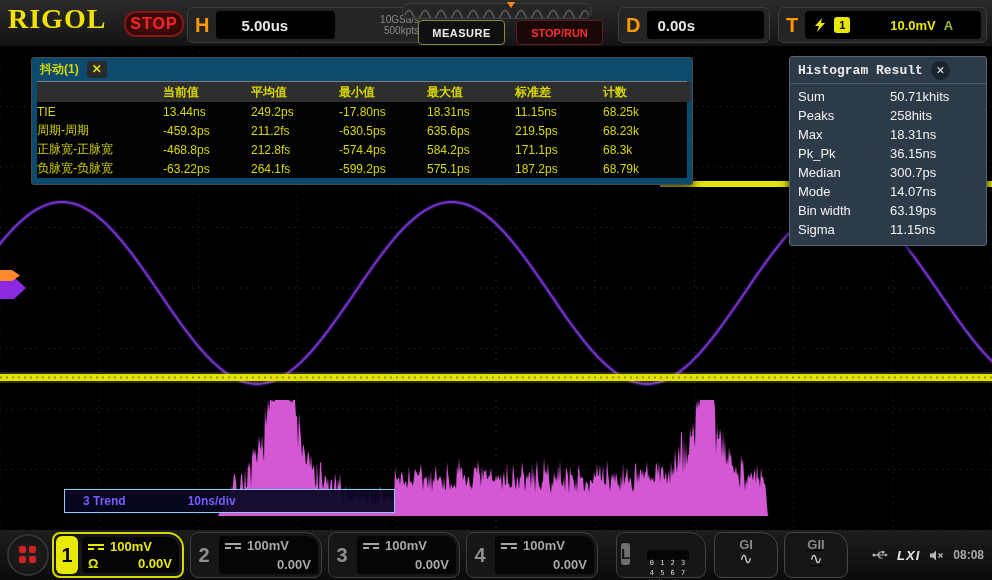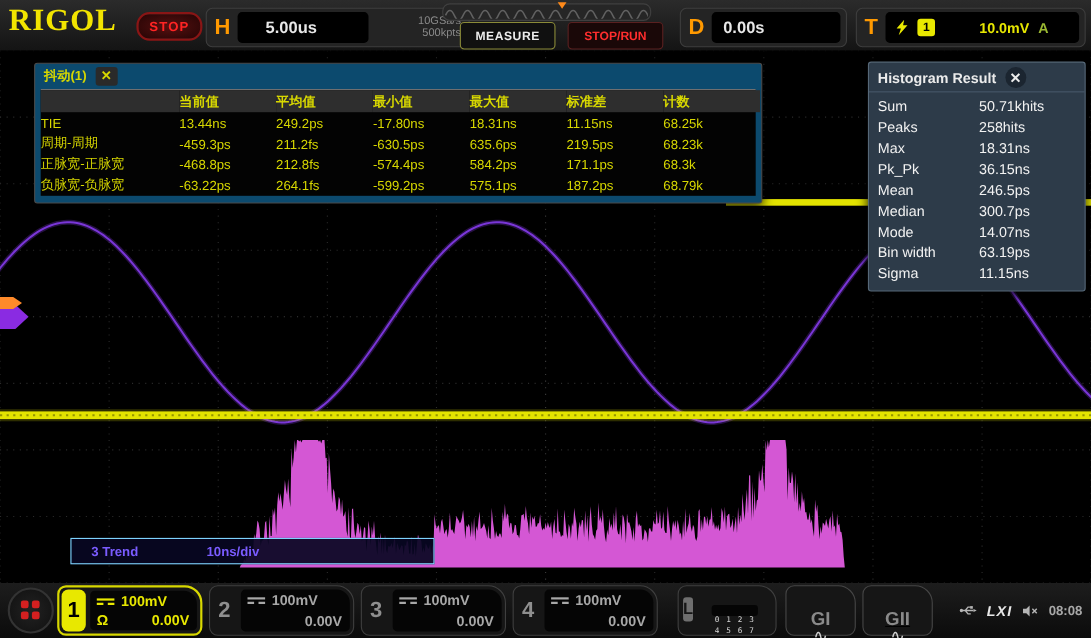--- a/index.html
+++ b/index.html
@@ -5,21 +5,21 @@
   html,body{margin:0;padding:0;background:#000;}
   .screen{position:relative;width:992px;height:580px;background:#000;overflow:hidden;
           font-family:"Liberation Sans",sans-serif;-webkit-font-smoothing:antialiased;}
   
   .topbar{position:absolute;left:0;top:0;width:992px;height:46px;
           background:linear-gradient(#2b2b2b,#141414);border-bottom:1px solid #000;z-index:30;}
   .logo{position:absolute;left:8px;top:3px;font-family:"Liberation Serif",serif;
         font-size:28px;font-weight:bold;color:#f2e400;letter-spacing:1px;}
   .stop-badge{position:absolute;left:124px;top:11px;width:56px;height:22px;border-radius:12px;
         border:2px solid #8a1515;background:radial-gradient(#571010,#250505);
-        color:#ff2424;font-size:12px;font-weight:bold;text-align:center;line-height:22px;letter-spacing:1px;}
+        color:#ff2424;font-size:16px;font-weight:bold;text-align:center;line-height:22px;letter-spacing:1px;}
   .grp{position:absolute;top:7px;height:34px;background:#242424;border:1px solid #3e3e3e;
        border-radius:6px;display:flex;align-items:center;}
   .okey{color:#ff9900;font-size:20px;font-weight:bold;padding:0 7px;}
   .lcd{background:#000;border-radius:4px;height:28px;display:flex;align-items:center;
        color:#e8e8e8;font-size:15px;font-weight:bold;padding:0 10px;}
   .srcol{display:flex;flex-direction:column;align-items:flex-end;flex:1;padding-right:7px;
          color:#8a8a8a;font-size:10px;line-height:11px;}
   .membar{position:absolute;left:402px;top:3px;width:188px;height:14px;background:#262626;
           border:1px solid #404040;border-radius:7px;}
   .tmark{position:absolute;left:104px;top:-2px;width:0;height:0;
@@ -41,21 +41,21 @@
   .jp-title>span{color:#d8d800;font-size:12px;font-weight:bold;margin-left:8px;}
   .close{margin-left:auto;margin-right:5px;width:20px;height:17px;background:#2a2a2a;border-radius:3px;
          color:#e5e5e5;font-size:12px;font-weight:bold;text-align:center;line-height:17px;cursor:pointer;}
   .jp-table{margin:0 5px 6px 5px;background:#030303;border-top:1px solid #7c7c7c;}
   .jp-table table{width:100%;border-collapse:collapse;table-layout:fixed;}
   .jp-table th{background:#2e2e2e;color:#d8d800;font-size:12px;font-weight:bold;
                height:20px;text-align:left;padding:0;}
   .jp-table td{color:#d8d800;font-size:12px;height:19px;padding:0;white-space:nowrap;}
   #hist-panel{left:789px;top:56px;width:196px;background:#2d3b49;border:1px solid #566878;}
   .hp-title{height:26px;display:flex;align-items:center;border-bottom:1px solid #46586a;}
-  .hp-title>span{color:#ececec;font-size:13px;font-weight:bold;margin-left:8px;}
+  .hp-title>span{color:#ececec;font-size:13px;font-weight:bold;margin-left:8px;font-family:Liberation Mono, monospace;}
   .hp-title .close{background:#1b2530;border-radius:50%;width:19px;height:19px;line-height:19px;}
   .hp-rows{padding:3px 0 6px 0;}
   .hrow{display:flex;height:19px;align-items:center;font-size:13px;color:#f2f2f2;}
   .hlabel{margin-left:8px;width:92px;}
   .hvalue{white-space:nowrap;}
   #trend-label{position:absolute;left:64px;top:489px;width:329px;height:22px;z-index:10;
         background:rgba(8,6,34,.92);border:1px solid #7dd3fc;display:flex;align-items:center;
         color:#7a5cff;font-size:12px;font-weight:bold;}
   #trend-label .tl-ch{margin-left:18px;}
   #trend-label .tl-scale{margin-left:62px;}
@@ -86,21 +86,21 @@
   .dc-icon i+i{margin-top:2px;border-top-style:dashed;}
   .lgroup{position:absolute;left:616px;top:2px;width:88px;height:44px;background:#161616;
           border:1px solid #3f3f3f;border-radius:8px;border-top-right-radius:16px;display:flex;cursor:pointer;}
   .l-badge{width:18px;height:22px;background:#6f6f6f;color:#161616;border-radius:3px;margin:10px 0 0 4px;
            font-size:15px;font-weight:bold;text-align:center;line-height:22px;}
   .l-digits{flex:1;background:#050505;margin:17px;border-radius:3px;color:#d8d8d8;
             font-family:"DejaVu Sans Mono",monospace;font-size:7px;line-height:10px;
             text-align:center;padding-top:8px;letter-spacing:1px;}
   .gbox{position:absolute;top:2px;width:62px;height:44px;background:#161616;border:1px solid #464646;
         border-radius:8px;border-top-right-radius:16px;text-align:center;cursor:pointer;}
-  .gbox .glabel{color:#8a8a8a;font-size:17px;font-weight:bold;margin-top:20px;}
+  .gbox .glabel{color:#8a8a8a;font-size:13px;font-weight:bold;margin-top:4px;}
   .gbox .gwave{color:#cfcfcf;font-size:16px;line-height:14px;}
   .status{position:absolute;right:8px;top:0;height:50px;display:flex;align-items:center;gap:9px;color:#b5b5b5;}
   .lxi{font-size:13px;font-weight:bold;font-style:italic;color:#e8e8e8;letter-spacing:1px;}
   .clock-txt{font-size:12px;color:#a8a8a8;font-weight:bold;}
 </style>
 </head>
 <body>
 
 <div class="screen">
 
@@ -253,24 +253,20 @@
         </div>
         <div class="hrow">
           <span class="hlabel">Max</span>
           <span class="hvalue">18.31ns</span>
         </div>
         <div class="hrow">
           <span class="hlabel">Pk_Pk</span>
           <span class="hvalue">36.15ns</span>
         </div>
         <div class="hrow">
-          <span class="hlabel">Mean</span>
-          <span class="hvalue">246.5ps</span>
-        </div>
-        <div class="hrow">
           <span class="hlabel">Median</span>
           <span class="hvalue">300.7ps</span>
         </div>
         <div class="hrow">
           <span class="hlabel">Mode</span>
           <span class="hvalue">14.07ns</span>
         </div>
         <div class="hrow">
           <span class="hlabel">Bin width</span>
           <span class="hvalue">63.19ps</span>

